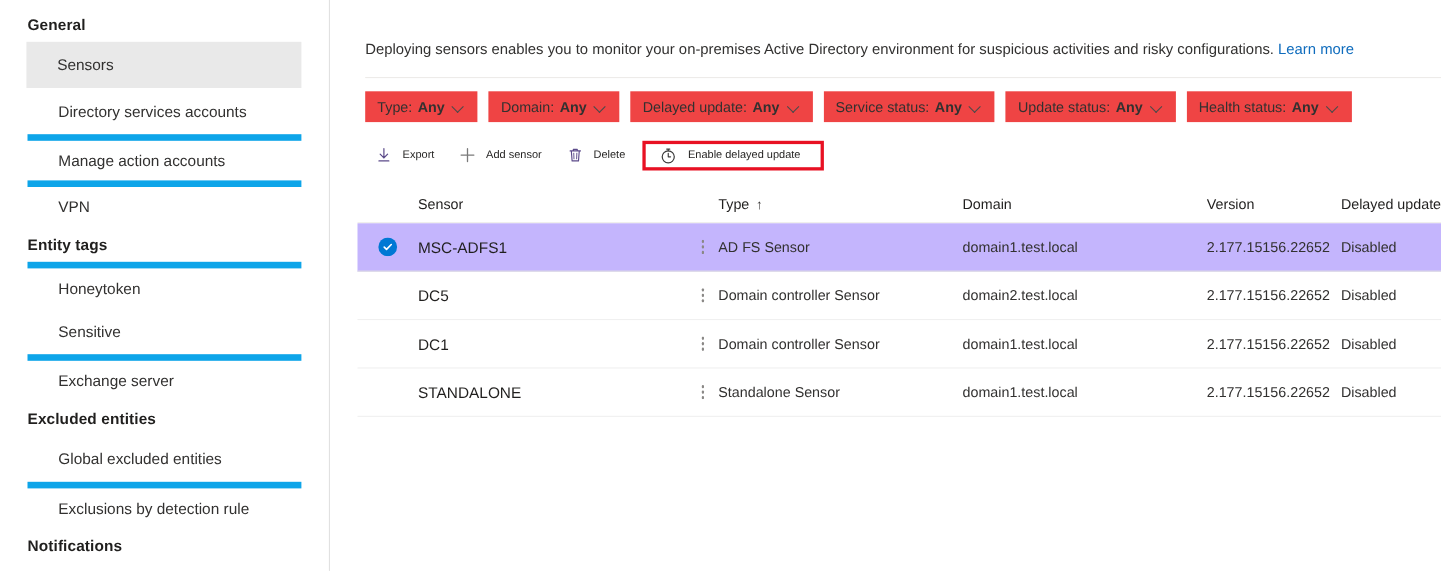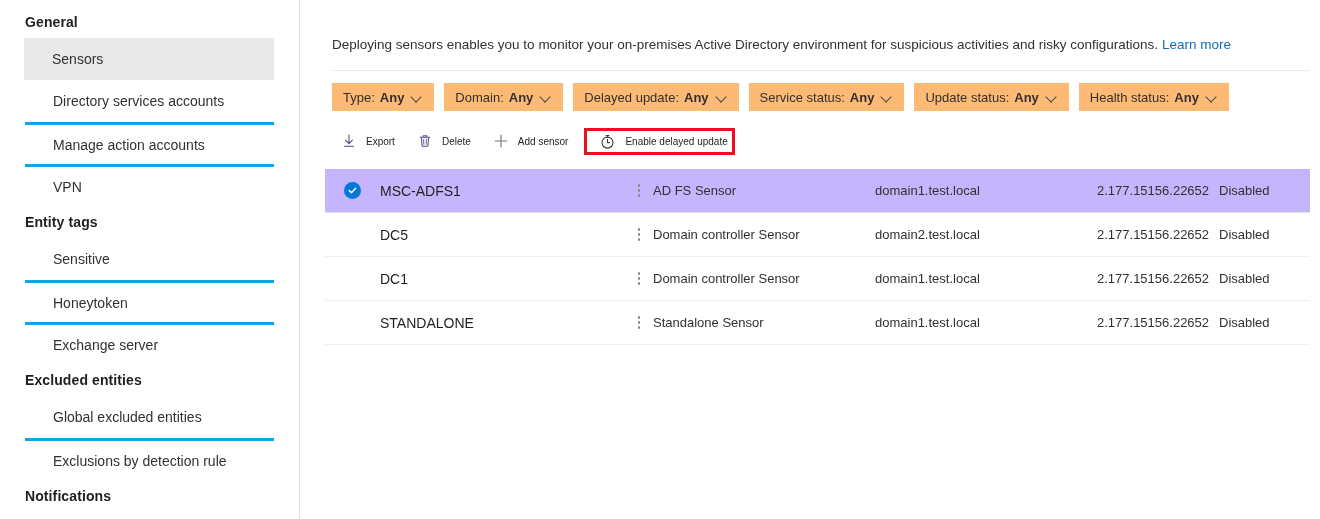--- a/index.html
+++ b/index.html
@@ -29,21 +29,21 @@
     letter-spacing: .1px;
   }
   .nav-item {
     height: 42px;
     margin: 0 25px;
     display: flex;
     align-items: center;
     padding-left: 28px;
     font-size: 14px;
     color: #323130;
-    border-top: 3px solid #0ea5e9;
+    border-top: 6px solid #0ea5e9;
     cursor: pointer;
     white-space: nowrap;
   }
   .nav-item.first-of-group { border-top: none; }
   .nav-item.selected {
     background: #e9e9e9;
     border-top: none;
     margin-left: 24px;
   }
   .nav-item.selected + .nav-item { border-top: none; }
@@ -79,21 +79,21 @@
     color: #201f1e;
     padding: 14px 0 0 32px;
   }
   .chips {
     display: flex;
     gap: 10px;
     padding: 12px 0 0 32px;
     align-items: center;
   }
   .chip {
-    background: #fdba74;
+    background: #ef4444;
     height: 28px;
     display: flex;
     align-items: center;
     padding: 0 11px;
     font-size: 13px;
     color: #323130;
     white-space: nowrap;
     cursor: pointer;
   }
   .chip .chip-val { font-weight: bold; margin-left: 5px; }
@@ -131,21 +131,21 @@
     padding: 0 13px 0 9px;
     font-size: 10px;
     color: #201f1e;
     cursor: pointer;
     white-space: nowrap;
   }
   .tbtn svg { display: block; }
   .tbtn.highlight {
     outline: 3px solid #e81123;
     outline-offset: 0;
-    padding: 0 4px 0 12px;
+    padding: 0 18px 0 12px;
     height: 21px;
     margin-left: 6px;
   }
 
   
   .tbl {
     margin-top: 8px;
     width: 985px;
     margin-left: 25px;
     font-size: 13px;
@@ -199,25 +199,25 @@
         <div class="nav-item">
           <span>Directory services accounts</span>
         </div>
         <div class="nav-item">
           <span>Manage action accounts</span>
         </div>
         <div class="nav-item">
           <span>VPN</span>
         </div>
         <div class="nav-group-title">Entity tags</div>
+        <div class="nav-item">
+          <span>Honeytoken</span>
+        </div>
         <div class="nav-item first-of-group">
           <span>Sensitive</span>
-        </div>
-        <div class="nav-item">
-          <span>Honeytoken</span>
         </div>
         <div class="nav-item">
           <span>Exchange server</span>
         </div>
         <div class="nav-group-title">Excluded entities</div>
         <div class="nav-item first-of-group">
           <span>Global excluded entities</span>
         </div>
         <div class="nav-item">
           <span>Exclusions by detection rule</span>
@@ -271,56 +271,67 @@
 
     <div class="toolbar-wrap">
 
       <div class="tbtn">
         <span>
           <svg width="16" height="16" viewBox="0 0 16 16">
             <path d="M8 2 L8 10.2 M4.6 7.1 L8 10.6 L11.4 7.1 M3.5 13.3 L12.5 13.3" stroke="#5c4b8a" stroke-width="1.1" fill="none" stroke-linecap="round"></path>
           </svg>
         </span>
         <span>Export</span>
+      </div>
+
+      <div class="tbtn">
+        <span>
+          <svg width="16" height="16" viewBox="0 0 16 16">
+            <path d="M8 2.2 L8 13.8 M2.2 8 L13.8 8" stroke="#7a7a7a" stroke-width="1.2" fill="none" stroke-linecap="round"></path>
+          </svg>
+        </span>
+        <span>Add sensor</span>
       </div>
 
       <div class="tbtn">
         <span>
           <svg width="16" height="16" viewBox="0 0 16 16">
             <path d="M3.3 4.2 L12.7 4.2 M6.2 4.2 L6.2 2.8 L9.8 2.8 L9.8 4.2
                      M4.4 4.2 L5.1 13.3 L10.9 13.3 L11.6 4.2" stroke="#5c4b8a" stroke-width="1.05" fill="none" stroke-linejoin="round" stroke-linecap="round"></path>
             <path d="M6.6 6.3 L6.8 11.4 M9.4 6.3 L9.2 11.4" stroke="#5c4b8a" stroke-width=".85" fill="none" stroke-linecap="round"></path>
           </svg>
         </span>
         <span>Delete</span>
       </div>
 
-      <div class="tbtn">
-        <span>
-          <svg width="16" height="16" viewBox="0 0 16 16">
-            <path d="M8 2.2 L8 13.8 M2.2 8 L13.8 8" stroke="#7a7a7a" stroke-width="1.2" fill="none" stroke-linecap="round"></path>
-          </svg>
-        </span>
-        <span>Add sensor</span>
-      </div>
-
       <div class="tbtn highlight">
         <span>
           <svg width="17" height="17" viewBox="0 0 17 17">
             <circle cx="8.5" cy="9.6" r="5.5" stroke="#3b3b3b" stroke-width="1.1" fill="none"></circle>
             <path d="M8.5 6.3 L8.5 9.6 L10.6 9.6" stroke="#3b3b3b" stroke-width="1.05" fill="none" stroke-linecap="round" stroke-linejoin="round"></path>
             <path d="M7.1 2.5 L9.9 2.5 M8.5 2.5 L8.5 4.1" stroke="#3b3b3b" stroke-width="1.1" fill="none" stroke-linecap="round"></path>
           </svg>
         </span>
         <span>Enable delayed update</span>
       </div>
 
     </div>
 
     <div class="tbl">
+      <div class="trow thead">
+        <div class="cell c-check"></div>
+        <div class="cell c-sensor">Sensor</div>
+        <div class="cell c-kebab"></div>
+        <div class="cell c-type">
+          <span>Type</span><span class="sort-arrow">↑</span>
+        </div>
+        <div class="cell c-domain">Domain</div>
+        <div class="cell c-version">Version</div>
+        <div class="cell c-delayed">Delayed update</div>
+      </div>
       <div id="rows-slot">
           <div class="trow selected">
             <div class="cell c-check">
               <span class="checkcircle">
                 <svg width="11" height="11" viewBox="0 0 11 11">
                   <path d="M2.3 5.6 L4.4 7.7 L8.7 3.3" stroke="#ffffff" stroke-width="1.5" fill="none" stroke-linecap="round" stroke-linejoin="round"></path>
                 </svg>
               </span>
             </div>
             <div class="cell c-sensor">MSC-ADFS1</div>

